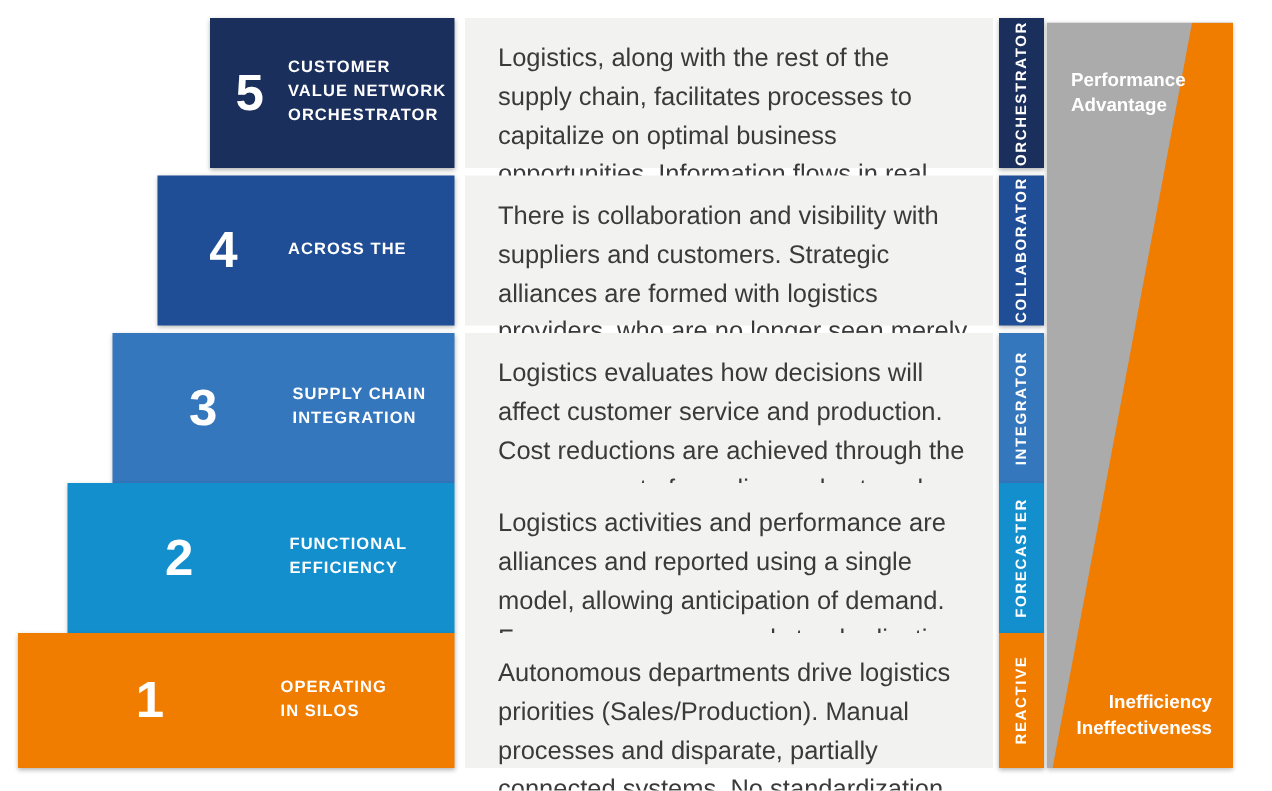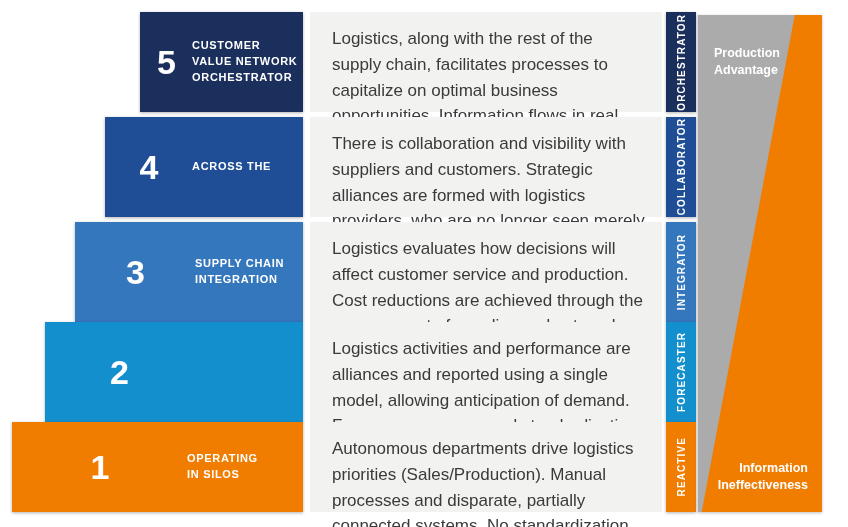--- a/index.html
+++ b/index.html
@@ -129,20 +129,24 @@
       <p>Logistics evaluates how decisions will affect customer service and production. Cost reductions are achieved through the management of supplies and external logistics providers.</p>
     </div>
     <div class="vlabel" style="background:#3577bd;">
       <span>INTEGRATOR</span>
     </div>
   </div>
 
   <div class="row" style="top:322px;left:0;width:848px;">
     <div class="tier-bar" style="left:45px;width:258px;background:#138fcd;">
       <div class="tier-num" style="width:148px;">2</div>
+      <div class="tier-title">
+        <div>FUNCTIONAL</div>
+        <div>EFFICIENCY</div>
+      </div>
     </div>
     <div class="desc">
       <p>Logistics activities and performance are alliances and reported using a single model, allowing anticipation of demand. Focus on processes and standardization. Performance is measured in terms of compliance, productivity, costs, and return on assets.</p>
     </div>
     <div class="vlabel" style="background:#138fcd;">
       <span>FORECASTER</span>
     </div>
   </div>
 
   <div class="row" style="top:422px;left:0;width:848px;height:90px;">
@@ -158,22 +162,22 @@
     </div>
     <div class="vlabel" style="background:#f07c00;">
       <span>REACTIVE</span>
     </div>
   </div>
 
   <div class="rightpanel">
     <div class="rp-gray"></div>
     <div class="rp-orange"></div>
     <div class="rp-top-text">
-      <div>Production</div>
+      <div>Performance</div>
       <div>Advantage</div>
     </div>
     <div class="rp-bot-text">
-      <div>Information</div>
+      <div>Inefficiency</div>
       <div>Ineffectiveness</div>
     </div>
   </div>
 
 </div>
 
 </body></html>

